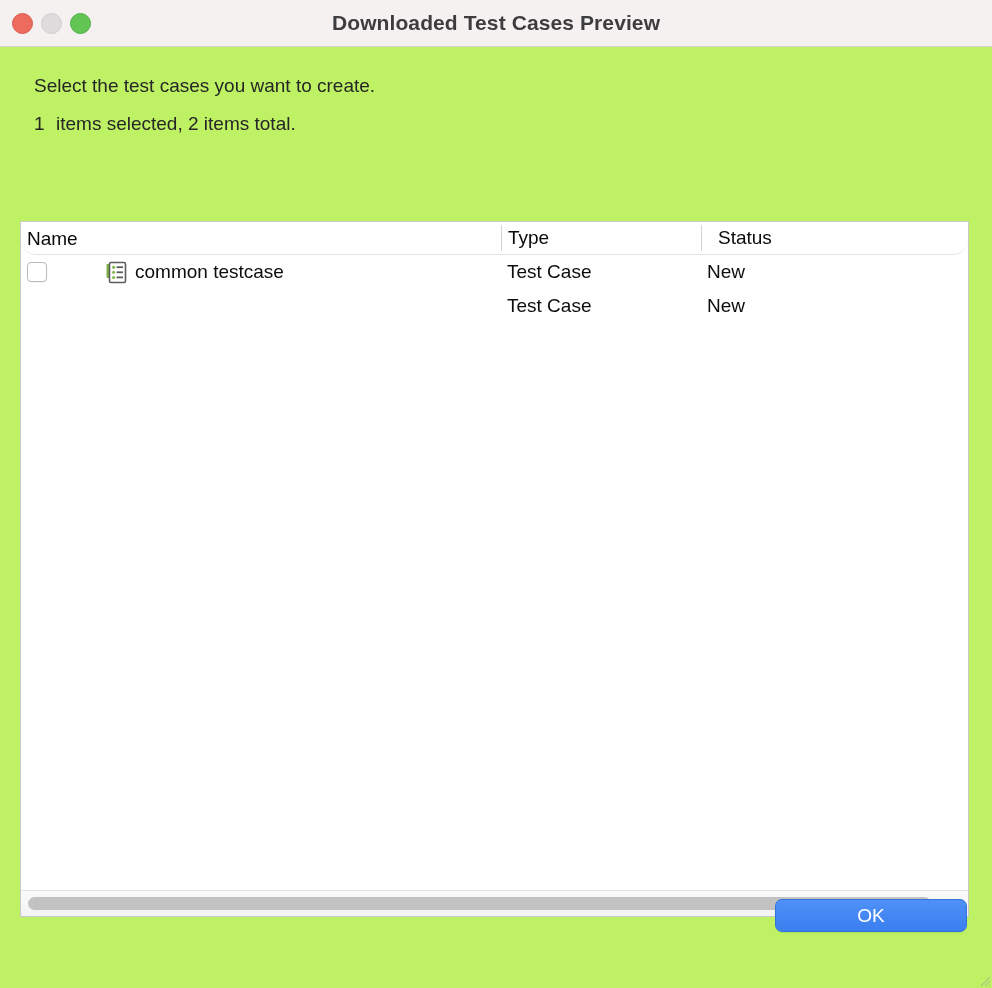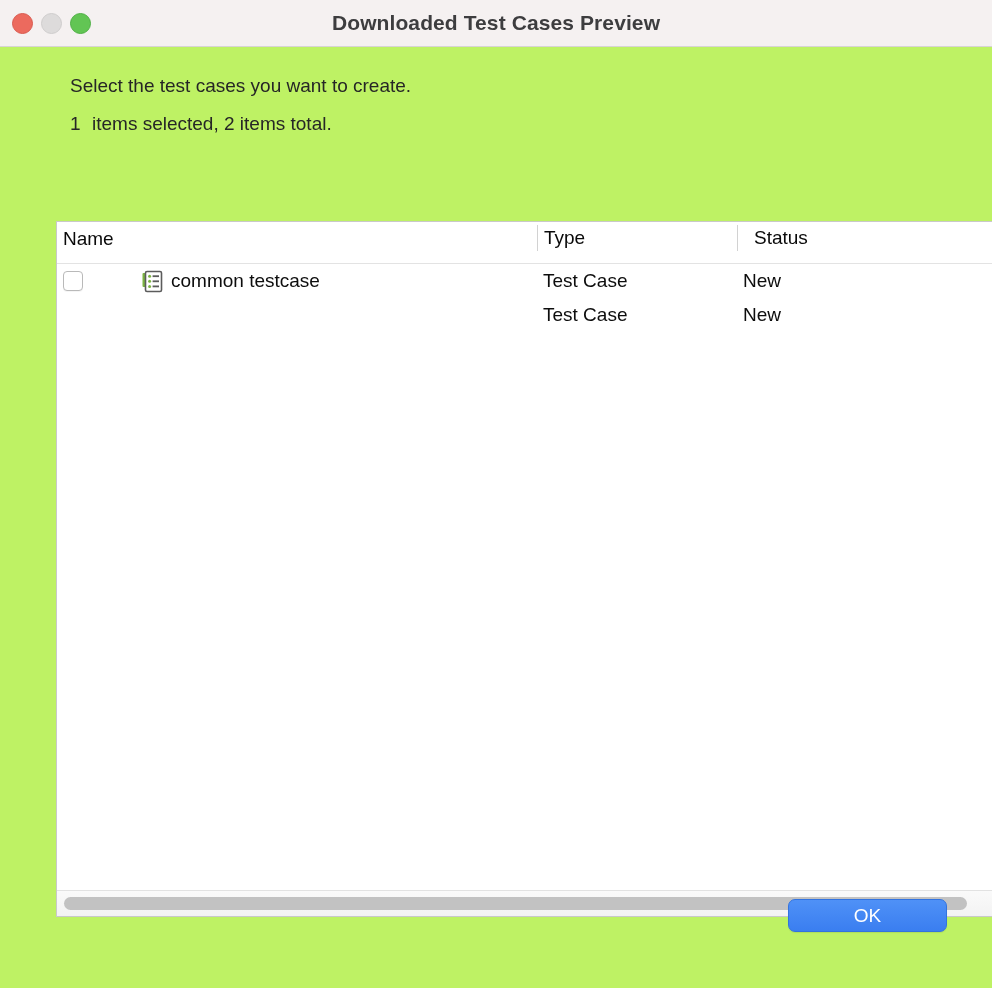--- a/index.html
+++ b/index.html
@@ -60,21 +60,20 @@
     font-weight: bold;
     color: #3d3d3f;
     letter-spacing: 0.1px;
   }
 
   
   .body {
     position: relative;
     flex: 1;
     padding: 0;
-    margin-left: 36px;
   }
 
   .instructions {
     padding: 27px 0 0 34px;
   }
   .instr-line1 {
     font-size: 19px;
     color: #262626;
     line-height: 24px;
   }
@@ -97,25 +96,26 @@
     background: #ffffff;
     border: 1px solid #c9c9c9;
     box-sizing: border-box;
     overflow: hidden;
     display: flex;
     flex-direction: column;
   }
 
   .thead {
     position: relative;
-    height: 42px;
+    height: 33px;
     min-height: 33px;
     background: #ffffff;
     border-bottom: 1px solid #e3e3e3;
     box-sizing: border-box;
+    border-radius: 15px;
   }
   .th {
     position: absolute;
     top: 0;
     height: 33px;
     line-height: 33px;
     font-size: 19px;
     color: #0a0a0a;
     white-space: nowrap;
     box-sizing: border-box;
@@ -229,22 +229,22 @@
   }
   .btn-cancel {
     left: 555px;
     width: 184px;
     background: #ffffff;
     border: 1px solid #cdcdcd;
     color: #0d0d0d;
     box-shadow: 0 1px 1px rgba(0,0,0,0.05);
   }
   .btn-ok {
-    left: 752px;
-    width: 159px;
+    left: 775px;
+    width: 192px;
     background: linear-gradient(#4f91f7, #3a7ef0);
     border: 1px solid #3273e0;
     color: #ffffff;
     box-shadow: 0 1px 1px rgba(0,0,0,0.08);
   }
 
   .resize-handle {
     position: absolute;
     right: 1px;
     bottom: 1px;

